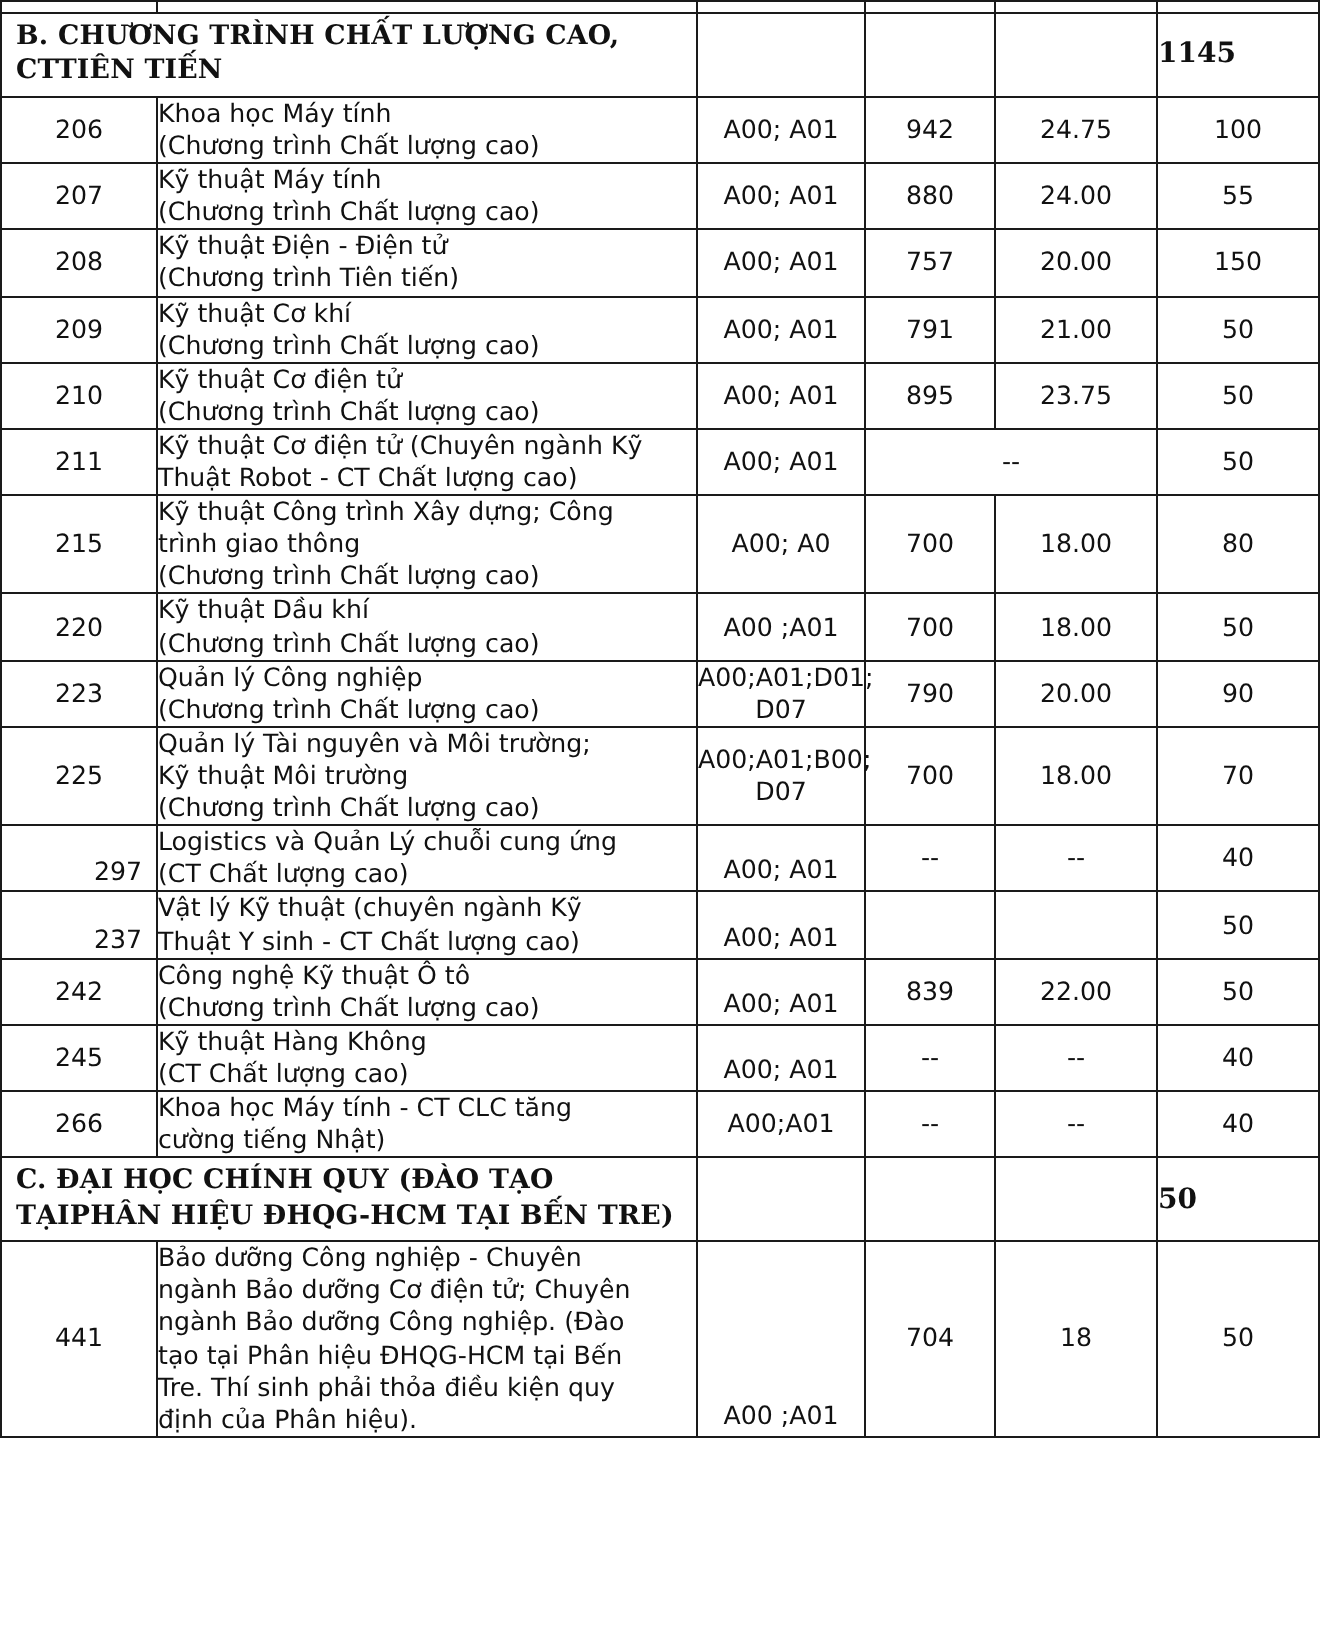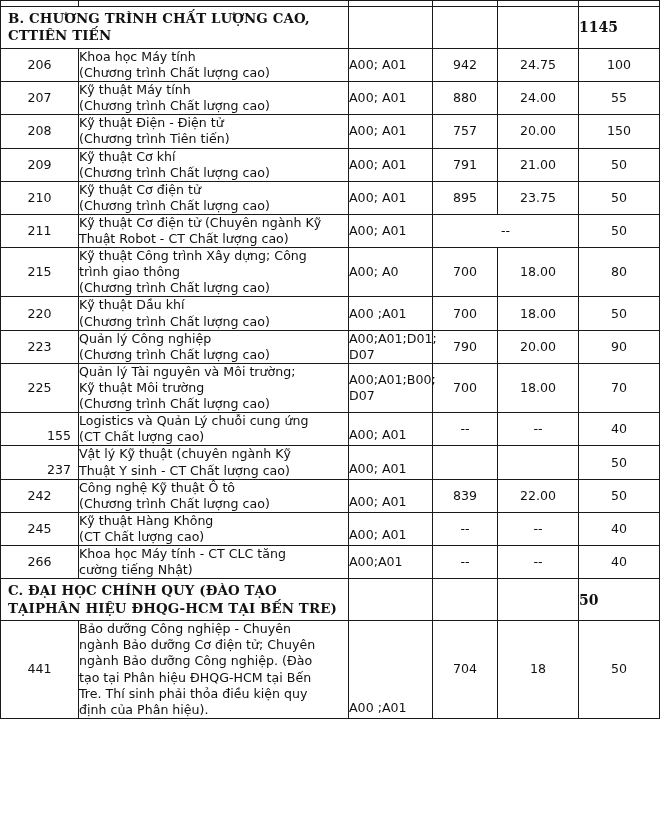--- a/index.html
+++ b/index.html
@@ -47,20 +47,21 @@
     padding-right:7px;
     padding-bottom:1px;
   }
   .name{
     text-align:left;
     padding:2px 4px 3px 6px;
     vertical-align:middle;
   }
   .name .l{display:block;white-space:nowrap;}
   .subj{
+    text-align:center;
     font-size:12.6px;
     padding:2px 3px;
   }
   .subj.bottom{vertical-align:bottom;padding-bottom:2px;}
   .num{
     text-align:center;
     font-size:13px;
     padding:2px 3px;
   }
   .quota{
@@ -222,21 +223,21 @@
             <span class="l">Quản lý Tài nguyên và Môi trường;</span>
             <span class="l">Kỹ thuật Môi trường</span>
             <span class="l">(Chương trình Chất lượng cao)</span>
           </td>
           <td class="subj"><span class="l">A00;</span><span class="l">A01;</span><span class="l">B00; D07</span></td>
           <td class="num">700</td>
           <td class="num">18.00</td>
           <td class="quota">70</td>
         </tr>
         <tr>
-          <td class="code bottomright">155</td>
+          <td class="code bottomright">297</td>
           <td class="name">
             <span class="l">Logistics và Quản Lý chuỗi cung ứng</span>
             <span class="l">(CT Chất lượng cao)</span>
           </td>
           <td class="subj bottom"><span class="l">A00; A01</span></td>
           <td class="num">--</td>
           <td class="num">--</td>
           <td class="quota">40</td>
         </tr>
         <tr>

